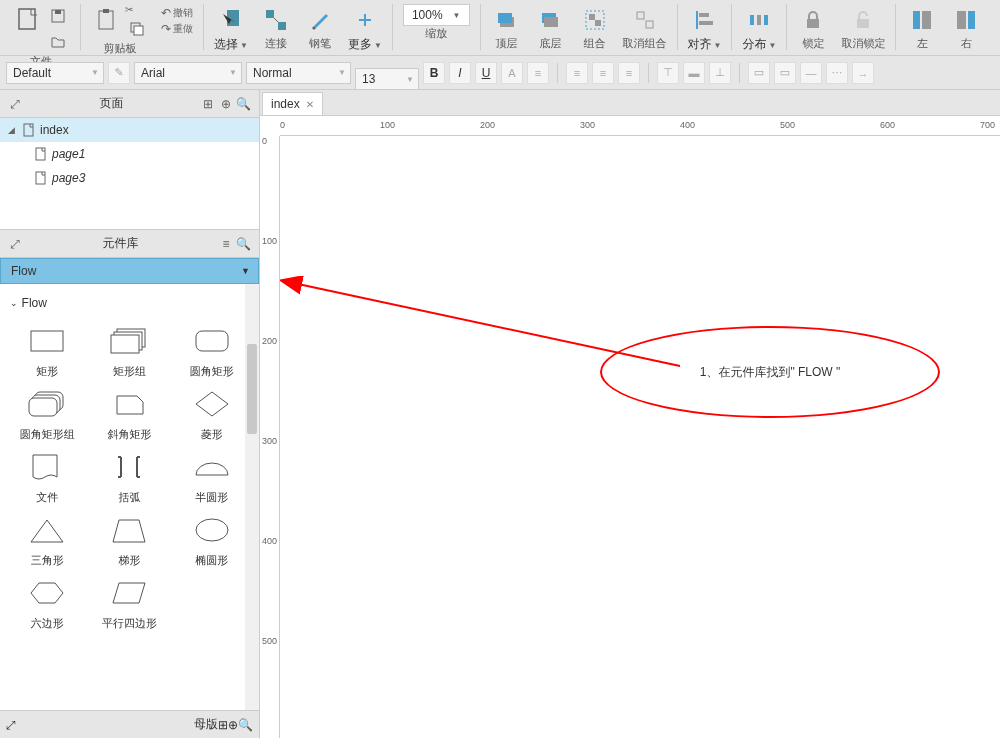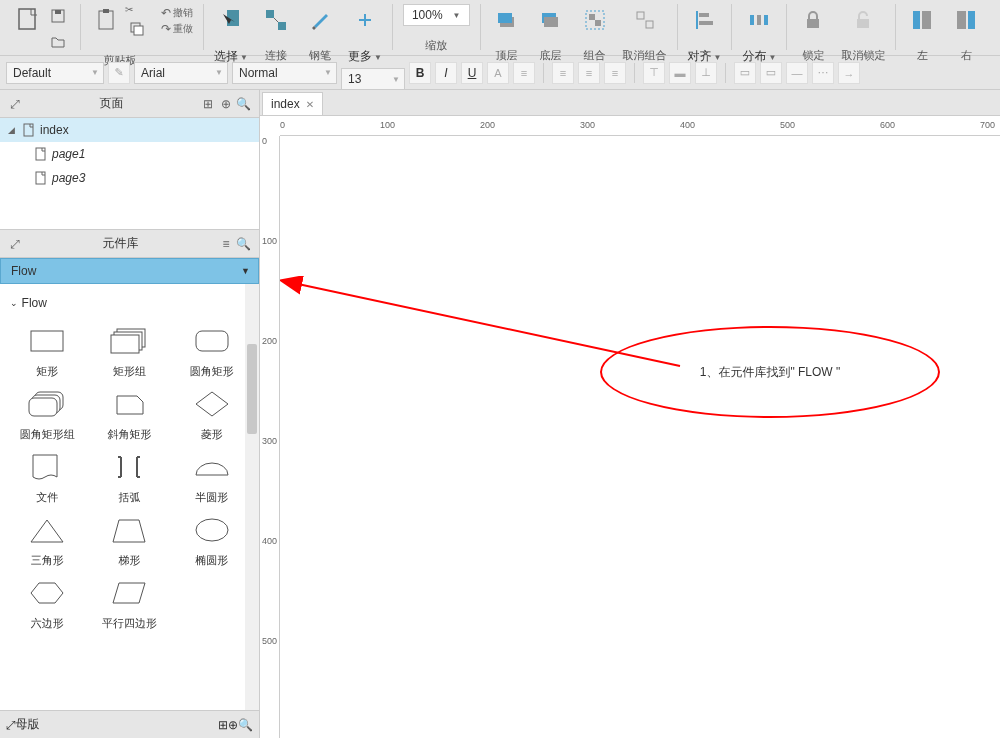--- a/index.html
+++ b/index.html
@@ -5,21 +5,21 @@
 * { margin:0; padding:0; box-sizing:border-box; font-family:"Microsoft YaHei",Arial,sans-serif; font-size:12px; color:#333; }
 body { background:#e6e6e6; width:1000px; height:738px; overflow:hidden; position:relative; }
 
 
 .top-toolbar { display:flex; align-items:flex-start; padding:4px 6px 2px; gap:0; background:#e6e6e6; border-bottom:1px solid #ccc; height:56px; }
 .tb-group { display:flex; flex-direction:column; align-items:center; padding:0 6px; }
 .tb-icons-col { display:flex; flex-direction:column; gap:2px; }
 .tb-icons-row { display:flex; gap:2px; }
 .tb-icon { width:24px; height:24px; display:flex; align-items:center; justify-content:center; cursor:pointer; }
 .tb-icon.big { width:32px; height:32px; }
-.tb-label { font-size:11px; color:#555; margin-top:12px; }
+.tb-label { font-size:11px; color:#555; margin-top:0; }
 .tb-sep { width:1px; height:46px; background:#ccc; margin:0 4px; }
 .mini-txt { font-size:10px; color:#666; }
 .zoom-box { border:1px solid #ccc; background:#fff; padding:2px 8px; font-size:12px; height:22px; display:flex; align-items:center; }
 .drop-tri { font-size:8px; color:#666; margin-left:2px; }
 
 
 .format-bar { display:flex; align-items:center; gap:4px; padding:4px 6px; background:#e6e6e6; border-bottom:1px solid #ccc; height:34px; }
 .fb-select { border:1px solid #ccc; background:#f5f5f5; height:22px; display:flex; align-items:center; padding:4px 6px; color:#999; position:relative; }
 .fb-select .tri { position:absolute; right:4px; font-size:8px; color:#aaa; }
 .fb-btn { width:22px; height:22px; border:1px solid #ddd; background:#f5f5f5; display:flex; align-items:center; justify-content:center; color:#aaa; font-size:11px; }
@@ -282,21 +282,21 @@
     <div class="tb-label">右</div>
   </div>
 </div>
 
 <div class="format-bar">
   <div class="fb-select" style="width:98px;">
       <span>Default</span>
       <span class="tri">▼</span>
     </div>
   <div class="fb-btn">✎</div>
-  <div class="fb-select" style="width:94px;">
+  <div class="fb-select" style="width:108px;">
       <span>Arial</span>
       <span class="tri">▼</span>
     </div>
   <div class="fb-select" style="width:105px;">
       <span>Normal</span>
       <span class="tri">▼</span>
     </div>
   <div class="fb-select" style="width:64px;margin-top:13px;">
       <span>13</span>
       <span class="tri">▼</span>
@@ -497,21 +497,21 @@
             <div class="shape-lbl">平行四边形</div>
           </div>
         </div>
       <div class="scrollbar-v">
         <div class="scrollbar-thumb" style="height:90px;margin-top:60px;"></div>
       </div>
     </div>
 
     <div class="master-hdr">
       <div class="ctrl">⤢</div>
-      <div class="title" style="flex:1;text-align:left;">母版</div>
+      <div class="title" style="flex:1;text-align:right;">母版</div>
       <div class="ctrl">⊞</div>
       <div class="ctrl">⊕</div>
       <div class="ctrl">🔍</div>
     </div>
   </div>
 
   <div class="canvas-area">
     <div class="tab-strip">
       <div class="tab">
         <span>index</span>

